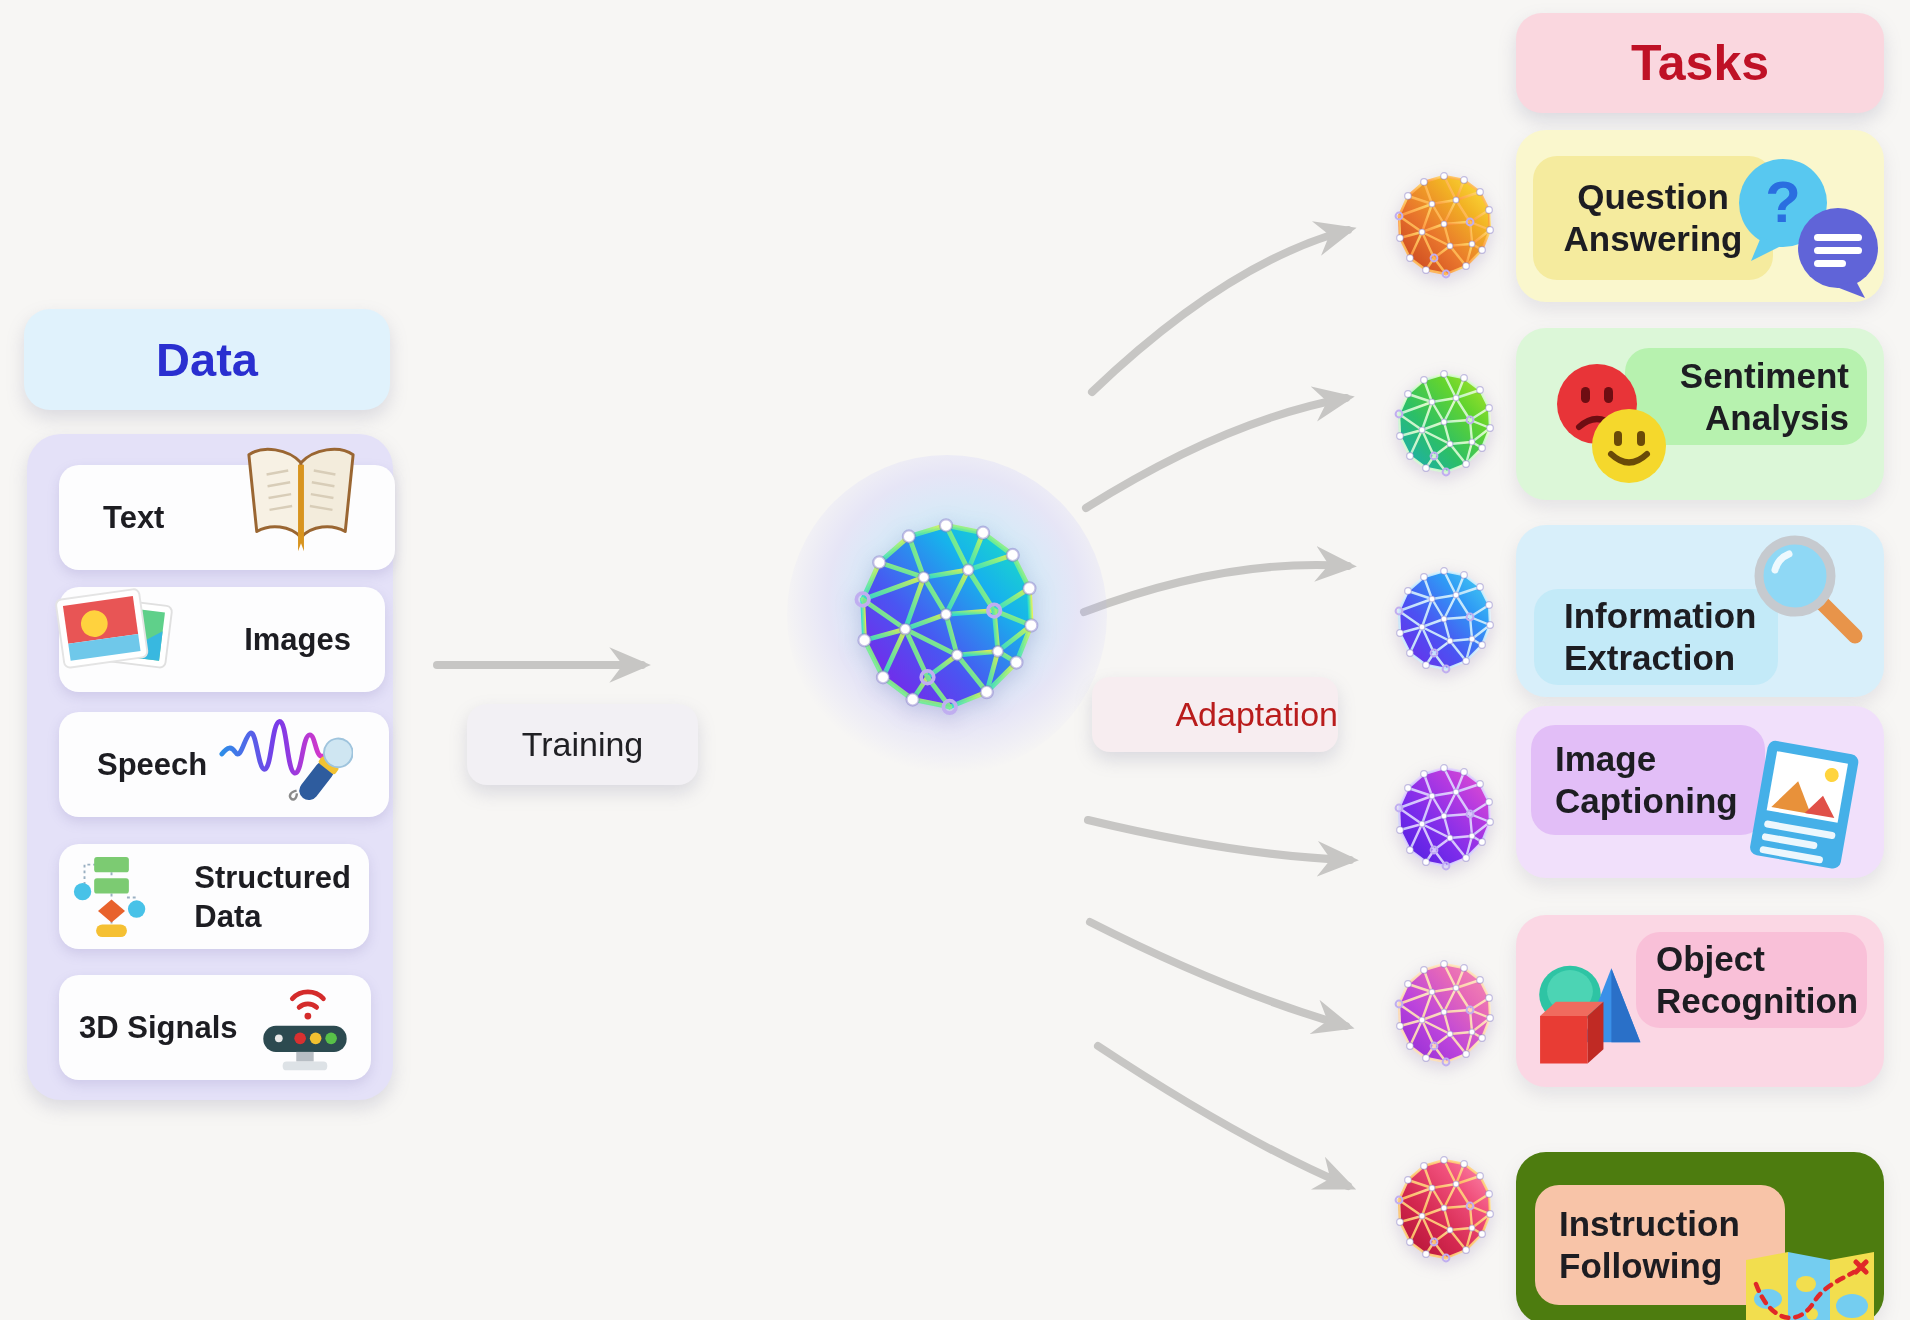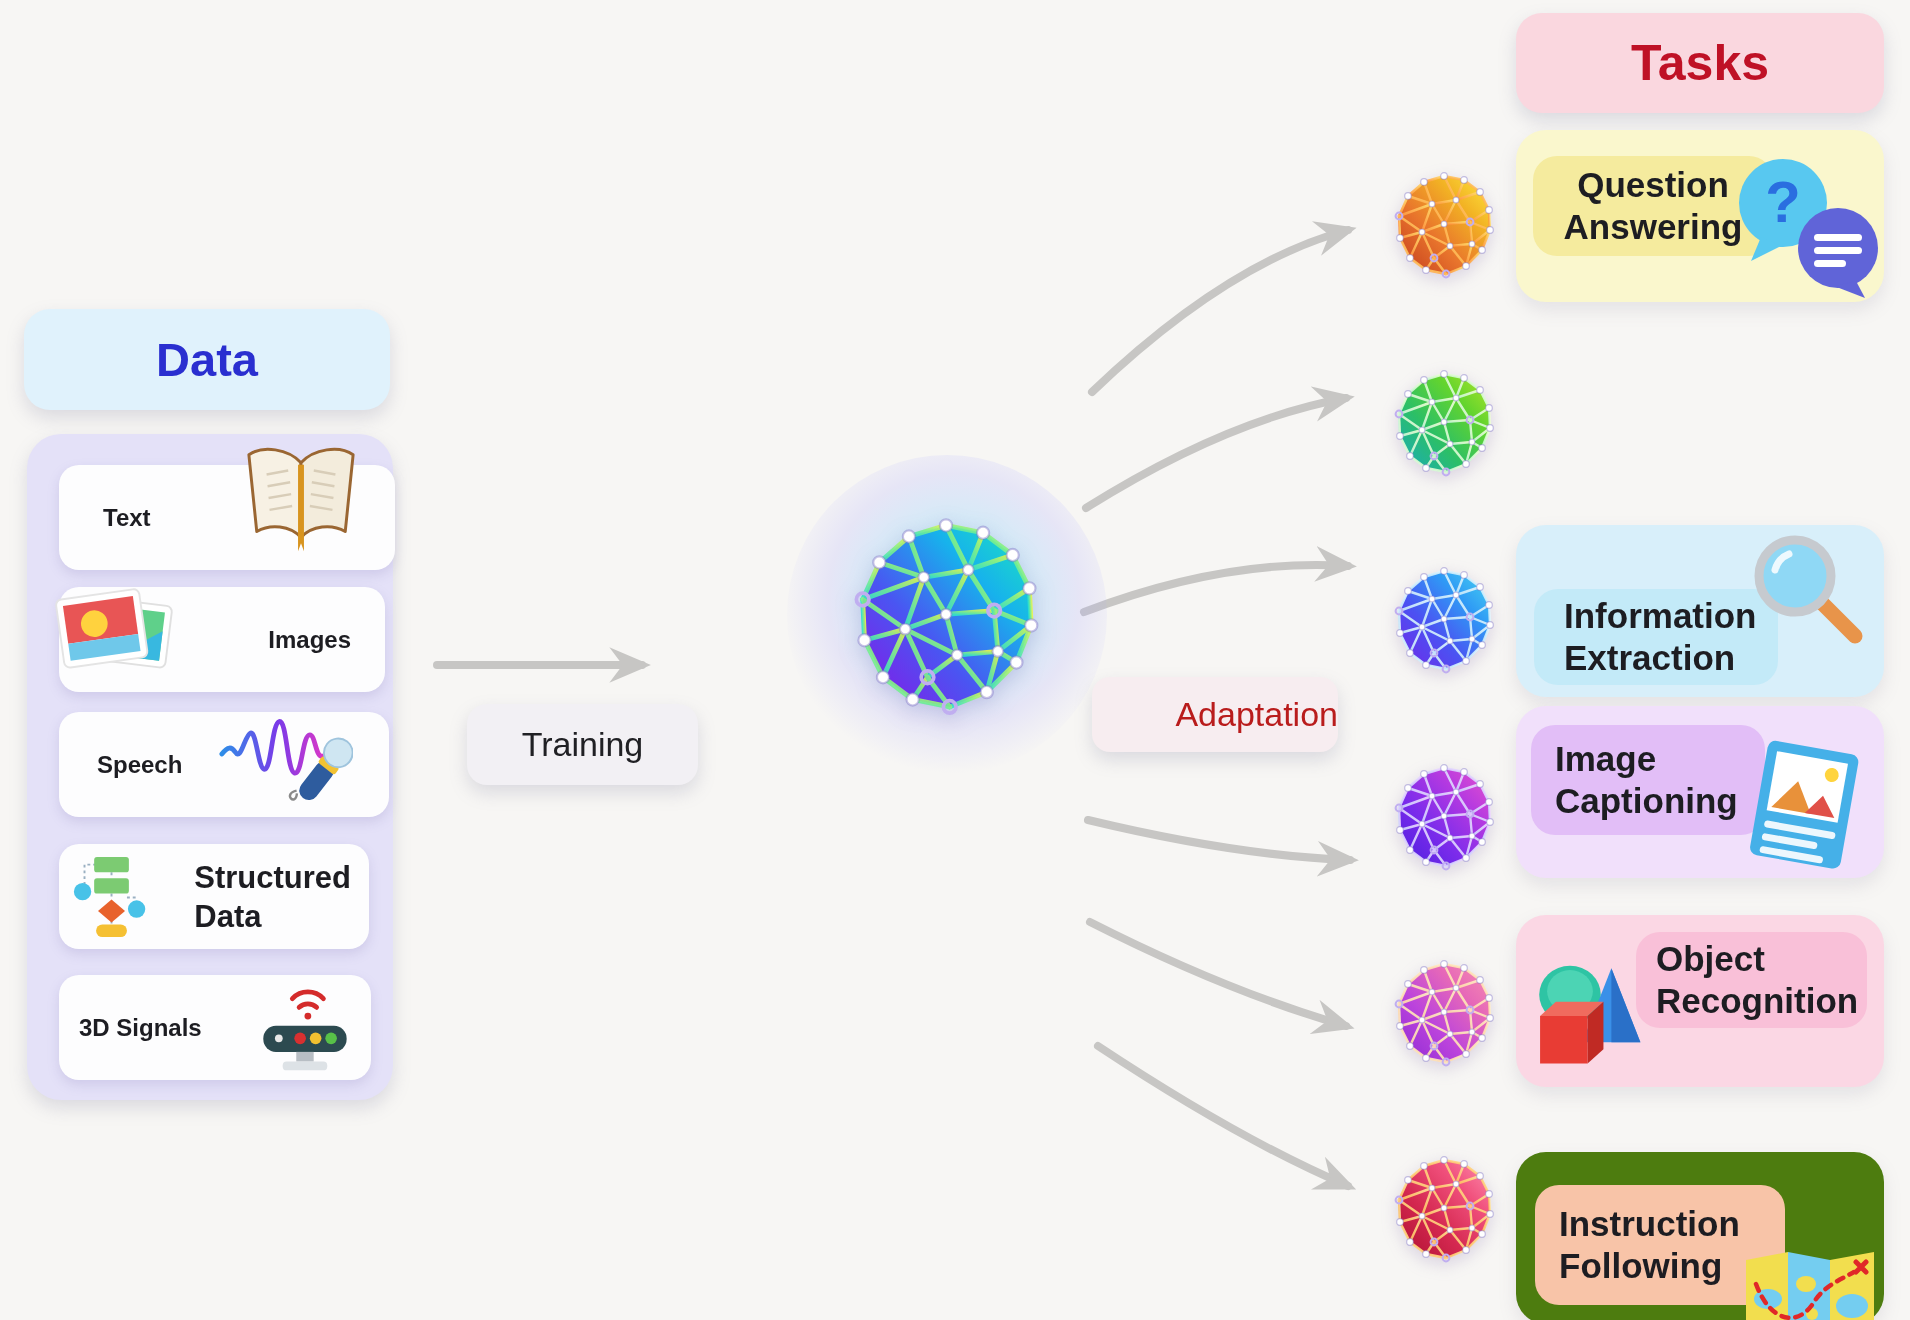--- a/index.html
+++ b/index.html
@@ -11,21 +11,21 @@
   
   .data-header{left:24px;top:309px;width:366px;height:101px;background:#e0f2fc;border-radius:26px;
     display:flex;align-items:center;justify-content:center;font-size:47px;font-weight:bold;color:#2a2fd0;}
   .tasks-header{left:1516px;top:13px;width:368px;height:100px;background:#fad7df;border-radius:26px;
     display:flex;align-items:center;justify-content:center;font-size:50px;font-weight:bold;color:#bf1126;}
 
   
   .data-panel{left:27px;top:434px;width:366px;height:666px;background:#e4e1f8;border-radius:34px;}
   .ditem{position:absolute;left:32px;width:292px;height:105px;background:#fdfdfe;border-radius:20px;
     box-shadow:0 5px 12px rgba(130,125,180,0.22);display:flex;align-items:center;
-    font-size:24px;font-weight:bold;color:#1d1d22;}
+    font-size:31px;font-weight:bold;color:#1d1d22;}
   .i0{top:31px;padding-left:44px;}
   .i1{top:153px;justify-content:flex-end;padding-right:34px;}
   .i2{top:278px;padding-left:38px;}
   .i3{top:410px;justify-content:flex-end;padding-right:18px;font-size:31px;line-height:39px;text-align:left;}
   .i4{top:541px;padding-left:20px;}
   .dicon{position:absolute;}
   .i0 .dicon{left:178px;top:-22px;width:128px;height:118px;}
   .i1 .dicon{left:-6px;top:-10px;width:124px;height:116px;}
   .i2 .dicon{left:158px;top:-2px;width:136px;height:110px;}
   .i3 .dicon{left:12px;top:10px;width:82px;height:84px;}
@@ -41,21 +41,21 @@
   .fm-title{position:absolute;bottom:16px;left:0;width:100%;text-align:center;
     font-size:45px;line-height:53px;font-weight:bold;color:#5a1ed8;}
   .fm-glow{left:787px;top:455px;width:320px;height:320px;border-radius:50%;
     background:radial-gradient(circle at 52% 45%,rgba(120,240,255,0.50) 0%,rgba(170,170,255,0.22) 52%,rgba(247,246,244,0) 72%);}
   .sph-fm{left:851px;top:518px;width:190px;height:200px;filter:drop-shadow(0 6px 10px rgba(100,80,170,0.25));}
 
   
   .card{position:absolute;left:1516px;width:368px;height:172px;border-radius:30px;box-shadow:0 8px 18px rgba(130,125,150,0.16);}
   .inner{position:absolute;border-radius:24px;display:flex;flex-direction:column;justify-content:center;
     font-size:35px;line-height:42px;font-weight:bold;color:#1d1d22;}
-  .c0{top:130px;background:#faf7cd;} .c0 .inner{left:17px;top:26px;width:240px;height:100px;background:#f5eb9e;align-items:center;}
+  .c0{top:130px;background:#faf7cd;} .c0 .inner{left:17px;top:26px;width:240px;height:124px;background:#f5eb9e;align-items:center;}
   .c1{top:328px;background:#dcf7d8;} .c1 .inner{left:109px;top:20px;width:242px;height:97px;background:#b7f2af;align-items:flex-end;padding-right:18px;box-sizing:border-box;}
   .c2{top:525px;background:#d8effa;} .c2 .inner{left:18px;top:64px;width:244px;height:96px;background:#c3eaf8;align-items:flex-start;padding-left:30px;box-sizing:border-box;}
   .c3{top:706px;background:#f1e0fb;} .c3 .inner{left:15px;top:19px;width:234px;height:110px;background:#e2bef7;align-items:flex-start;padding-left:24px;box-sizing:border-box;}
   .c4{top:915px;background:#fbd7e4;} .c4 .inner{left:120px;top:17px;width:231px;height:96px;background:#f9c0d8;align-items:flex-start;padding-left:20px;box-sizing:border-box;}
   .c5{top:1152px;background:#4d7c0f;} .c5 .inner{left:19px;top:33px;width:250px;height:120px;background:#f8c4a8;align-items:flex-start;padding-left:24px;box-sizing:border-box;}
   .ticon{position:absolute;}
   .c0 .ticon{left:219px;top:25px;width:150px;height:145px;}
   .c1 .ticon{left:29px;top:29px;width:135px;height:135px;}
   .c2 .ticon{left:227px;top:3px;width:130px;height:130px;}
   .c3 .ticon{left:230px;top:33px;width:120px;height:135px;}
@@ -799,20 +799,36 @@
       <path d="M26 82 L16 106 L46 91 Z" fill="#58c8f0"></path>
       <text x="48" y="67" font-size="58" font-weight="bold" fill="#2a6ee0" text-anchor="middle" font-family="'Liberation Sans',sans-serif">?</text>
       <circle cx="103" cy="93" r="40" fill="#6064d8"></circle>
       <path d="M121 126 L130 143 L99 131 Z" fill="#6064d8"></path>
       <rect x="79" y="79" width="48" height="7" rx="3.5" fill="#ffffff"></rect>
       <rect x="79" y="92" width="48" height="7" rx="3.5" fill="#ffffff"></rect>
       <rect x="79" y="105" width="32" height="7" rx="3.5" fill="#ffffff"></rect>
     </svg>
   </div>
 
+  <div class="card c1">
+    <div class="inner">
+      <span>Sentiment</span>
+        <span>Analysis</span>
+    </div>
+    <svg class="ticon" viewBox="0 0 135 135">
+      <circle cx="52" cy="47" r="40" fill="#e83438"></circle>
+      <rect x="36" y="30" width="9" height="16" rx="4.5" fill="#6e0d12"></rect>
+      <rect x="59" y="30" width="9" height="16" rx="4.5" fill="#6e0d12"></rect>
+      <path d="M34 70 Q52 54 70 70" stroke="#6e0d12" stroke-width="6" fill="none" stroke-linecap="round"></path>
+      <circle cx="84" cy="89" r="37" fill="#f5d82c"></circle>
+      <rect x="69" y="74" width="8" height="15" rx="4" fill="#6a4a08"></rect>
+      <rect x="92" y="74" width="8" height="15" rx="4" fill="#6a4a08"></rect>
+      <path d="M66 97 Q84 114 102 97" stroke="#6a4a08" stroke-width="6" fill="none" stroke-linecap="round"></path>
+    </svg>
+  </div>
 
   <div class="card c2">
     <div class="inner">
       <span>Information</span>
         <span>Extraction</span>
     </div>
     <svg class="ticon" viewBox="0 0 130 130">
       <line x1="80" y1="76" x2="112" y2="108" stroke="#e8944a" stroke-width="15" stroke-linecap="round"></line>
       <circle cx="52" cy="48" r="36" fill="#8fd8f5" stroke="#c6cacf" stroke-width="9"></circle>
       <path d="M32 42 A24 24 0 0 1 46 26" stroke="#ffffff" stroke-width="7" fill="none" stroke-linecap="round" opacity="0.85"></path>

